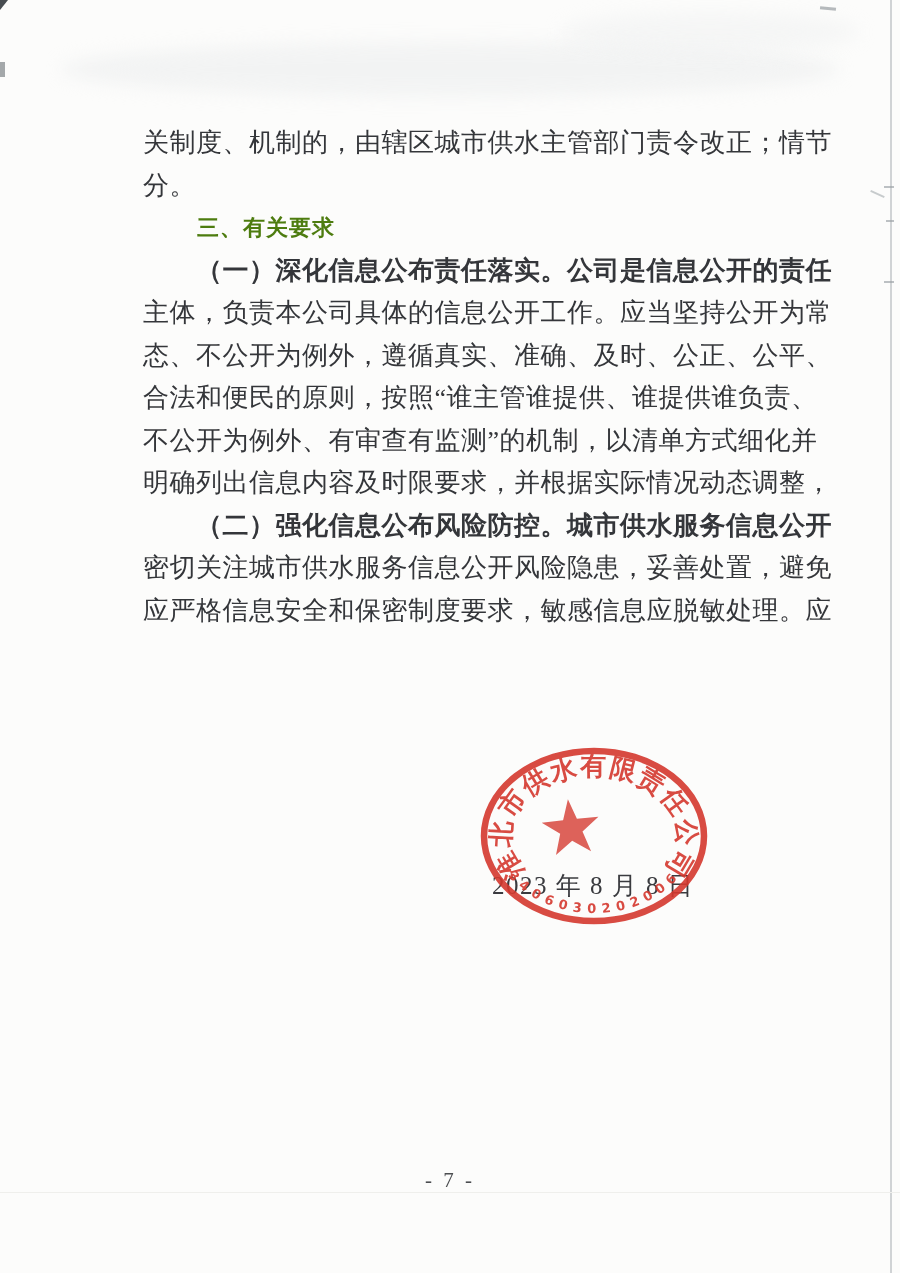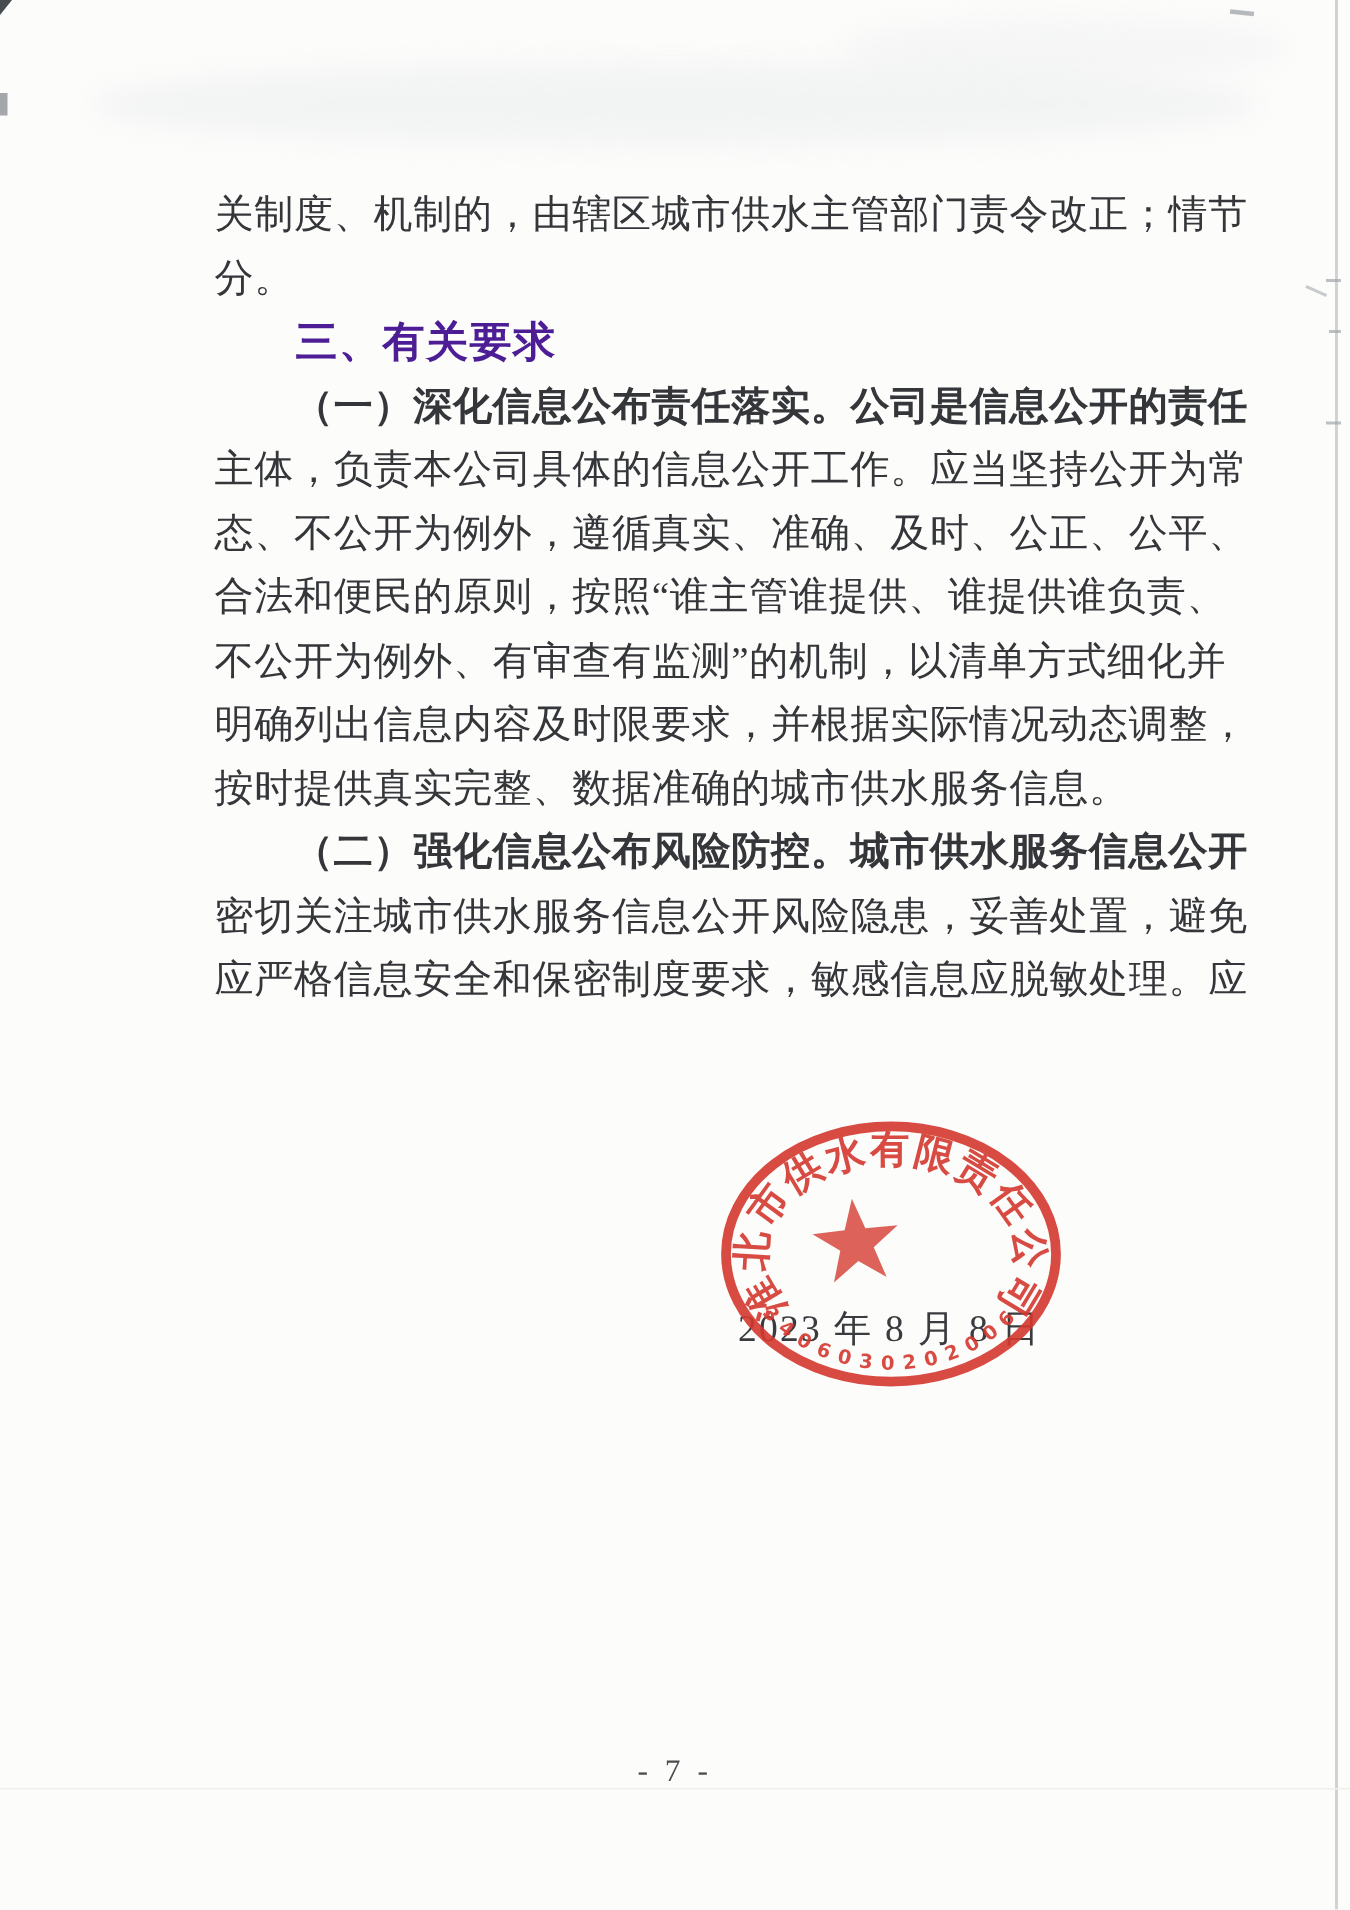--- a/index.html
+++ b/index.html
@@ -24,21 +24,21 @@
     color:#34363a;
     margin-top:18px;
   }
   .line{
     height:42.5px;line-height:42.5px;font-size:26px;
     letter-spacing:.5px;white-space:nowrap;
   }
   .line.indent{padding-left:53px;font-weight:bold;}
   .heading{
     font-family:"Liberation Sans","DejaVu Sans",sans-serif;
-    font-weight:bold;font-size:28px;color:#4c1d95;
+    font-weight:bold;font-size:22px;color:#4d7c0f;
     padding-left:54px;letter-spacing:1px;
   }
 
   
   .dateline{
     position:absolute;left:492px;top:869px;
     font-size:25px;color:#3a3b3f;letter-spacing:1.5px;white-space:nowrap;
   }
   .seal{position:absolute;left:478px;top:745px;opacity:.9;}
   .seal .ring{fill:none;stroke:#d5382e;stroke-width:6.5px;}
@@ -75,21 +75,20 @@
   <div class="line">分。</div>
 
   <div class="line heading">三、有关要求</div>
 
   <div class="line indent">（一）深化信息公布责任落实。公司是信息公开的责任</div>
   <div class="line">主体，负责本公司具体的信息公开工作。应当坚持公开为常</div>
   <div class="line">态、不公开为例外，遵循真实、准确、及时、公正、公平、</div>
   <div class="line">合法和便民的原则，按照“谁主管谁提供、谁提供谁负责、</div>
   <div class="line">不公开为例外、有审查有监测”的机制，以清单方式细化并</div>
   <div class="line">明确列出信息内容及时限要求，并根据实际情况动态调整，</div>
-  <div class="line">按时提供真实完整、数据准确的城市供水服务信息。</div>
 
   <div class="line indent">（二）强化信息公布风险防控。城市供水服务信息公开</div>
   <div class="line">密切关注城市供水服务信息公开风险隐患，妥善处置，避免</div>
   <div class="line">应严格信息安全和保密制度要求，敏感信息应脱敏处理。应</div>
 </div>
 
 <div class="dateline">2023 年 8 月 8 日</div>
 
 <svg class="seal" width="234" height="182" viewBox="0 0 234 182" xmlns="http://www.w3.org/2000/svg">
   <defs>

